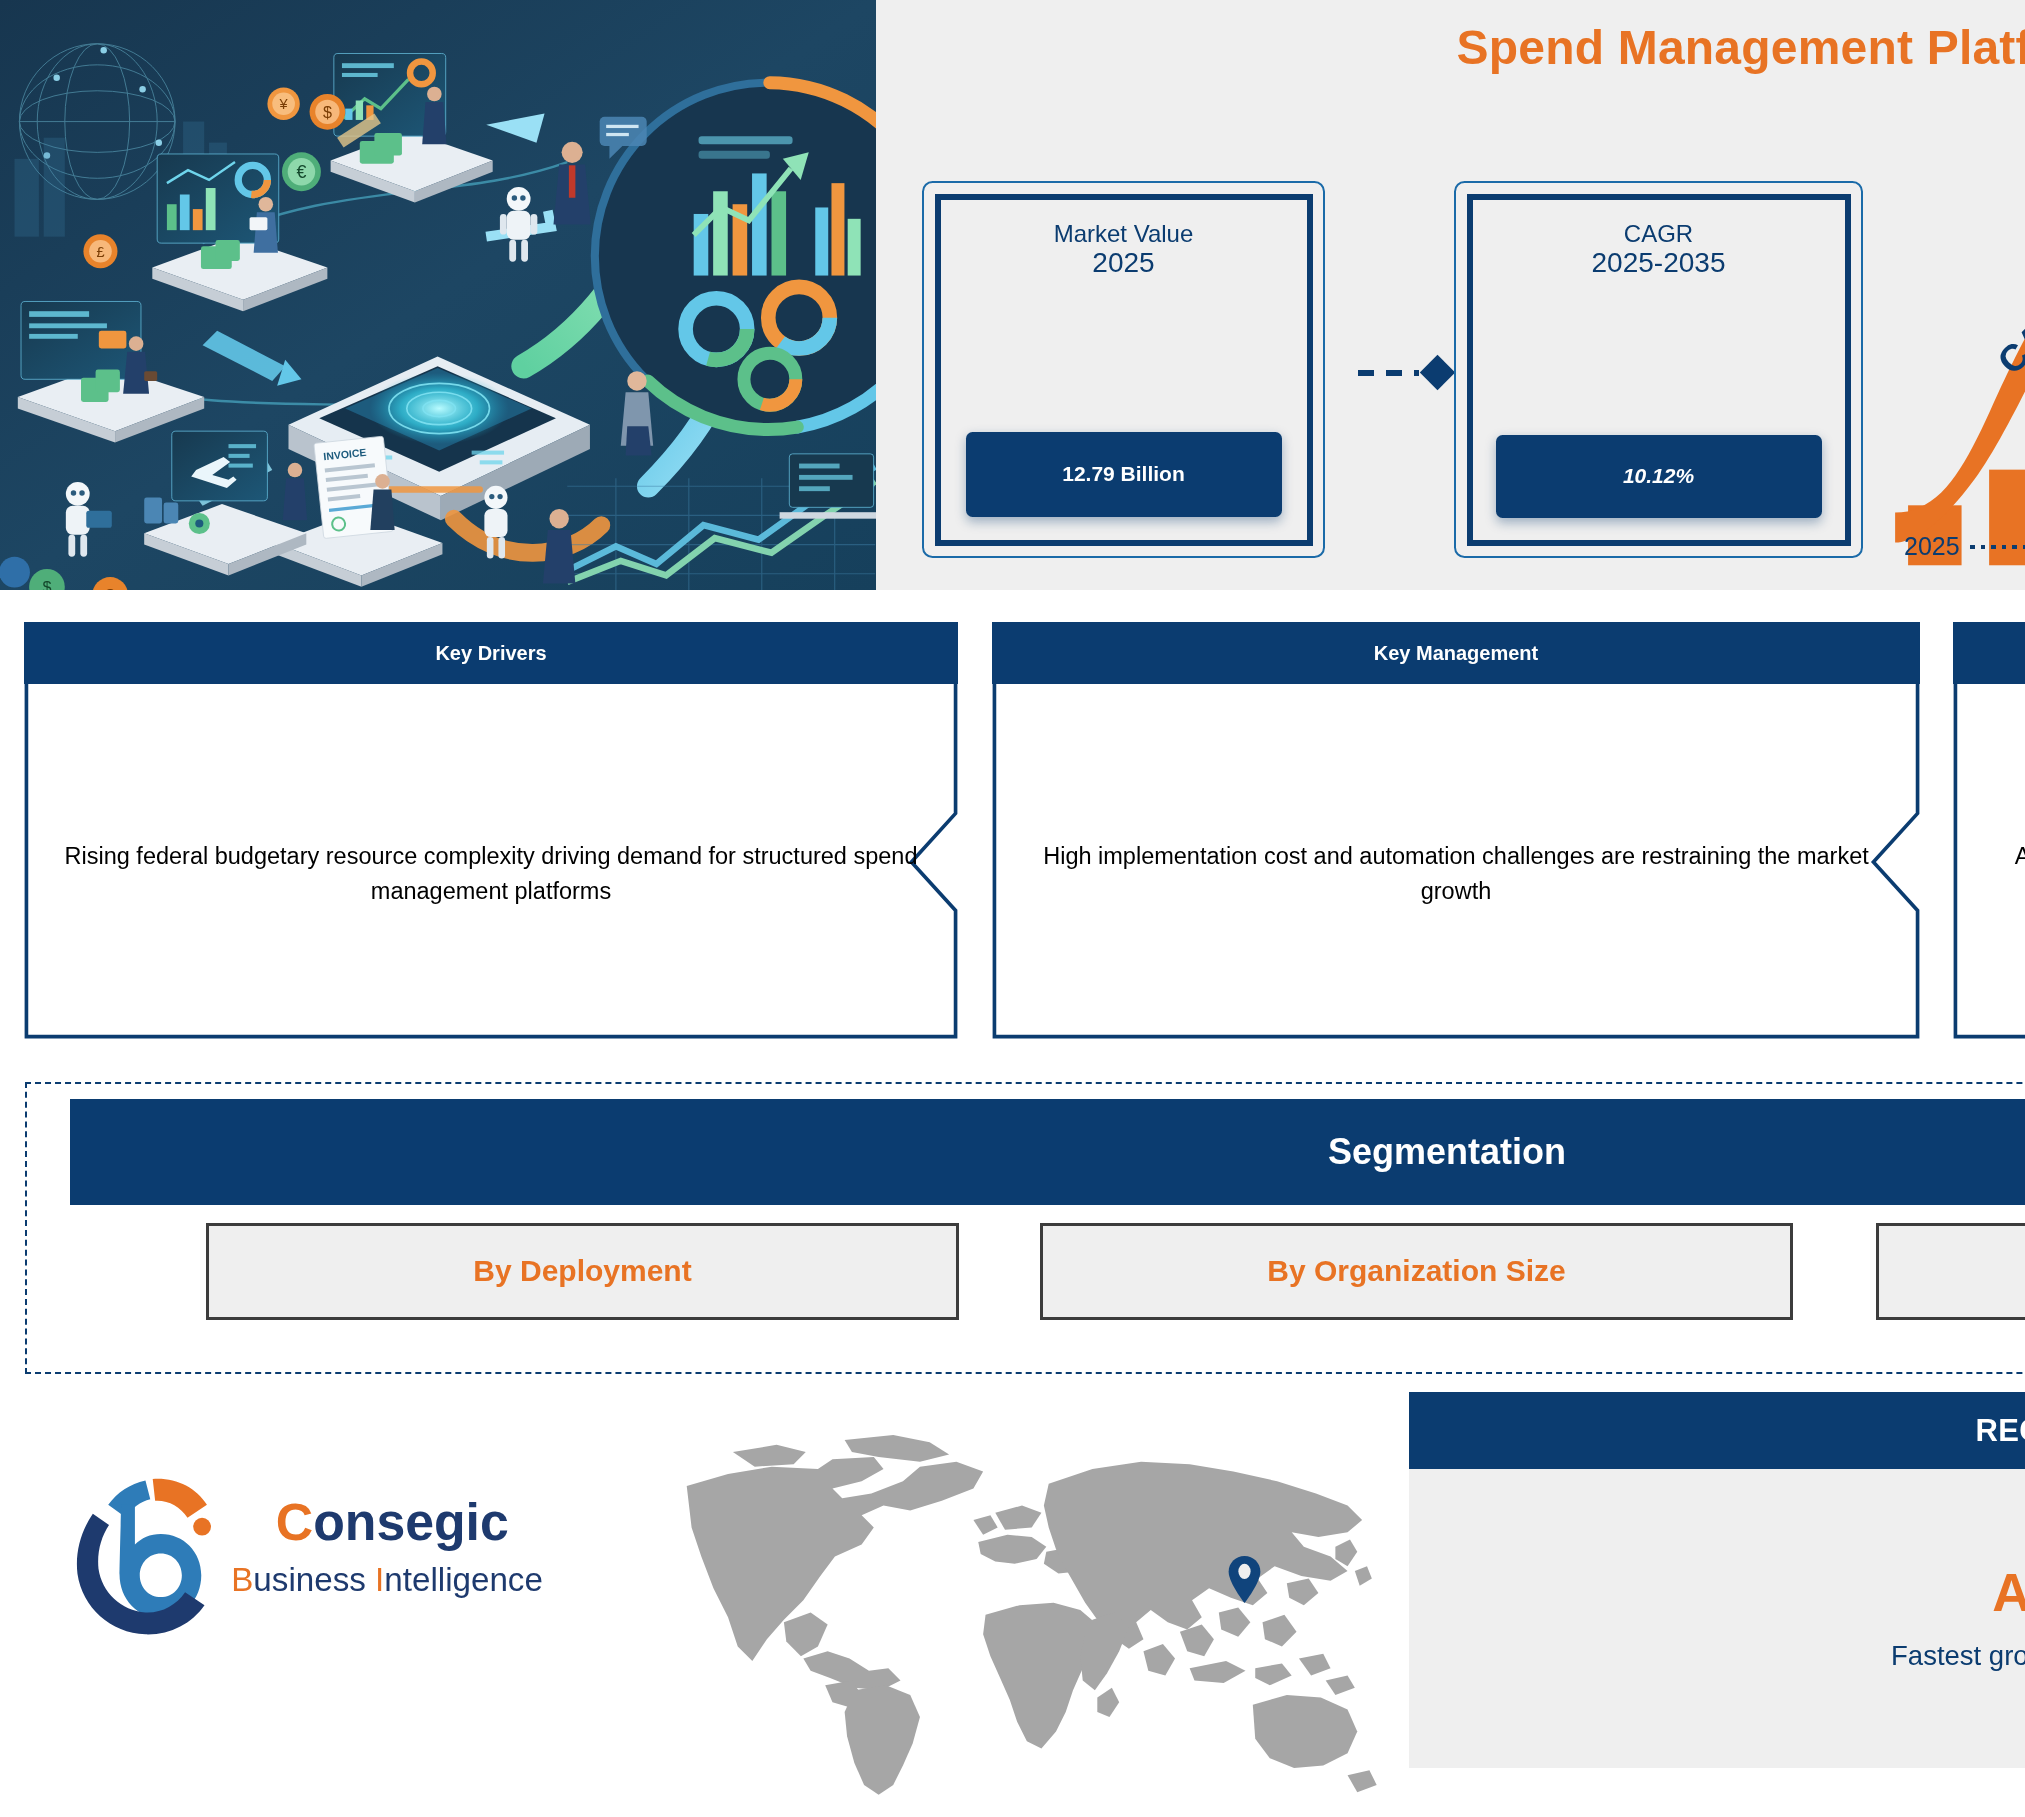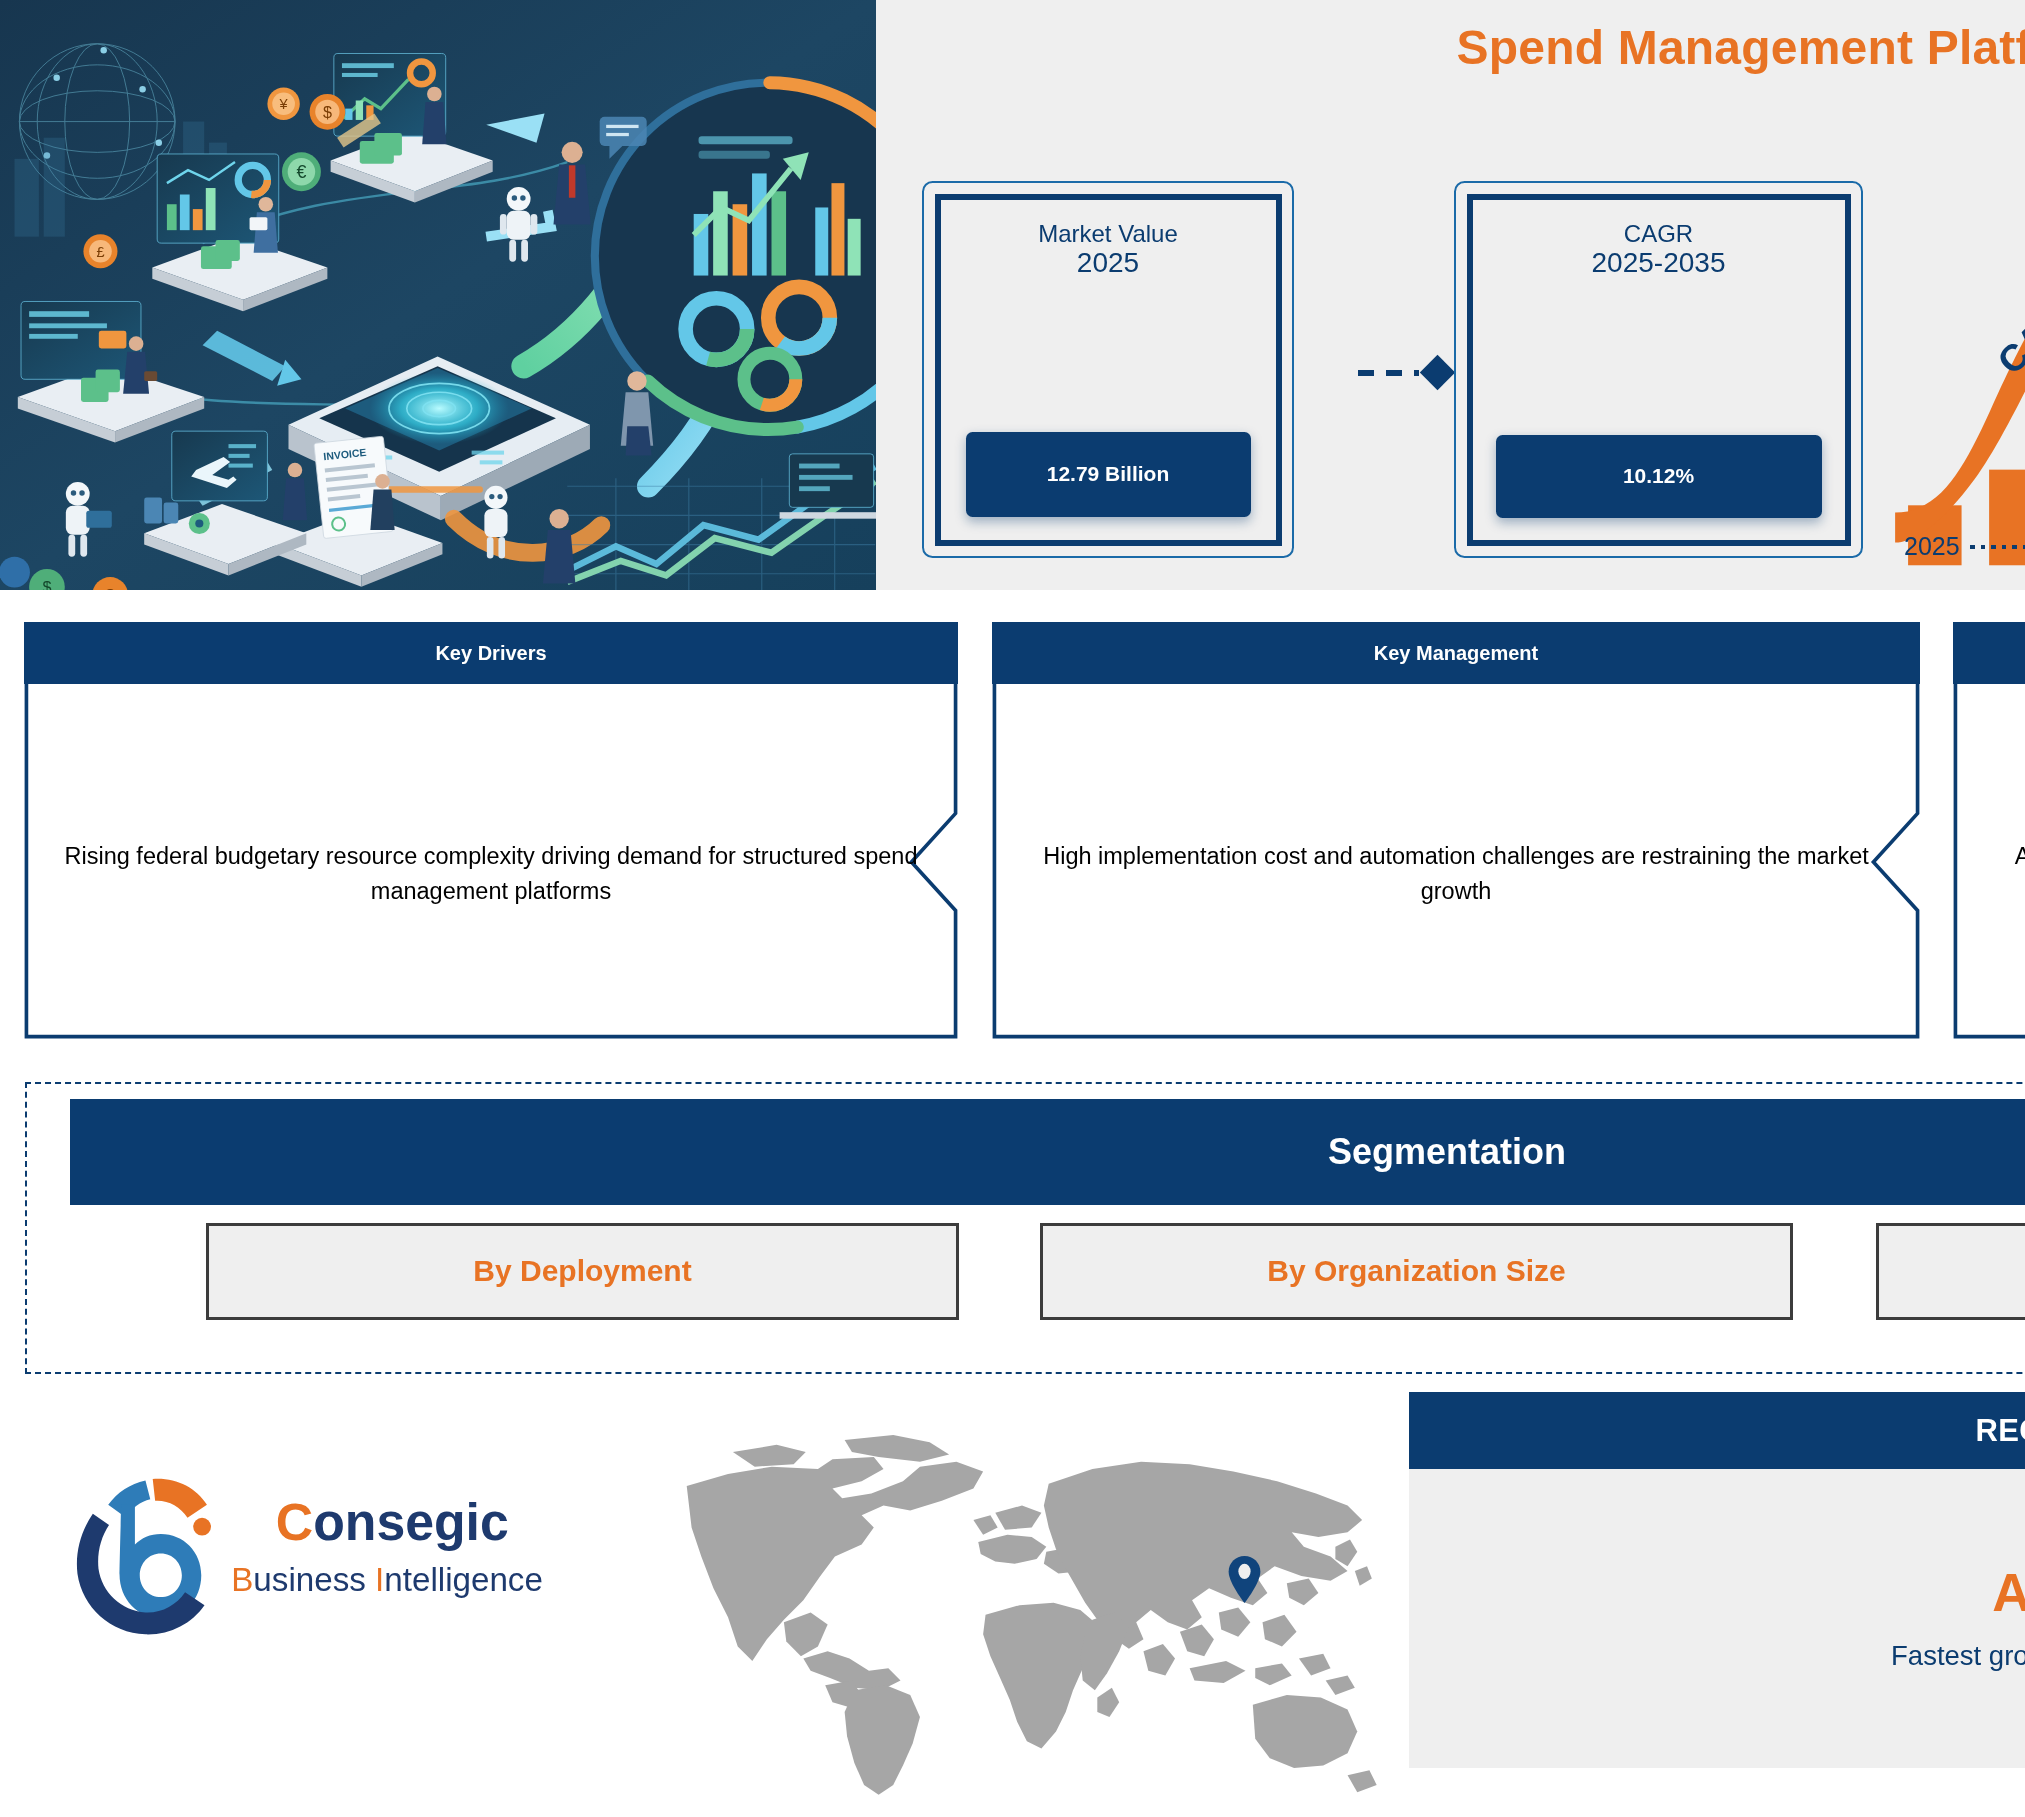--- a/index.html
+++ b/index.html
@@ -24,24 +24,24 @@
             border:6.5px solid #0B3C70;box-sizing:border-box;
             display:flex;flex-direction:column;align-items:center;justify-content:flex-start;}
   .stat-label{color:#0B3C70;font-size:24px;line-height:1.16;text-align:center;
               margin-top:20px;font-weight:400;}
   .stat-label .yr{display:block;font-size:28px;}
   .stat-pill{background:#0B3C70;color:#fff;border-radius:6.5px;
              box-shadow:0 4.9px 10.5px rgba(11,60,112,.35);
              display:flex;align-items:center;justify-content:center;text-align:center;
              font-weight:bold;font-size:21px;line-height:1.12;box-sizing:border-box;}
 
-  #card-2025{left:922px;top:181px;width:372px;height:377px;}
+  #card-2025{left:922px;top:181px;width:403px;height:377px;}
   #card-2025 .stat-pill{position:absolute;left:25px;right:25px;bottom:23px;height:85px;}
   #card-cagr{left:1454px;top:181px;width:409px;height:377px;}
-  #card-cagr .stat-pill{position:absolute;left:23px;right:23px;bottom:22px;height:83px;}
+  #card-cagr .stat-pill{position:absolute;left:23px;right:23px;bottom:22px;height:83px;font-style:italic;}
 
   .dash-link{position:absolute;display:flex;align-items:center;}
   .dash-link .dl{height:6px;background:repeating-linear-gradient(to right,#0B3C70 0 16px,transparent 16px 28px);}
   .dash-link .dia{width:25px;height:25px;background:#0B3C70;transform:rotate(45deg);
                   margin-left:5.7px;flex:0 0 auto;}
   #link-1{left:1358px;top:360px;width:97px;}
   #link-1 .dl{width:61px;}
 
   
   #growth{position:absolute;left:1891px;top:186px;width:535px;height:389px;}

